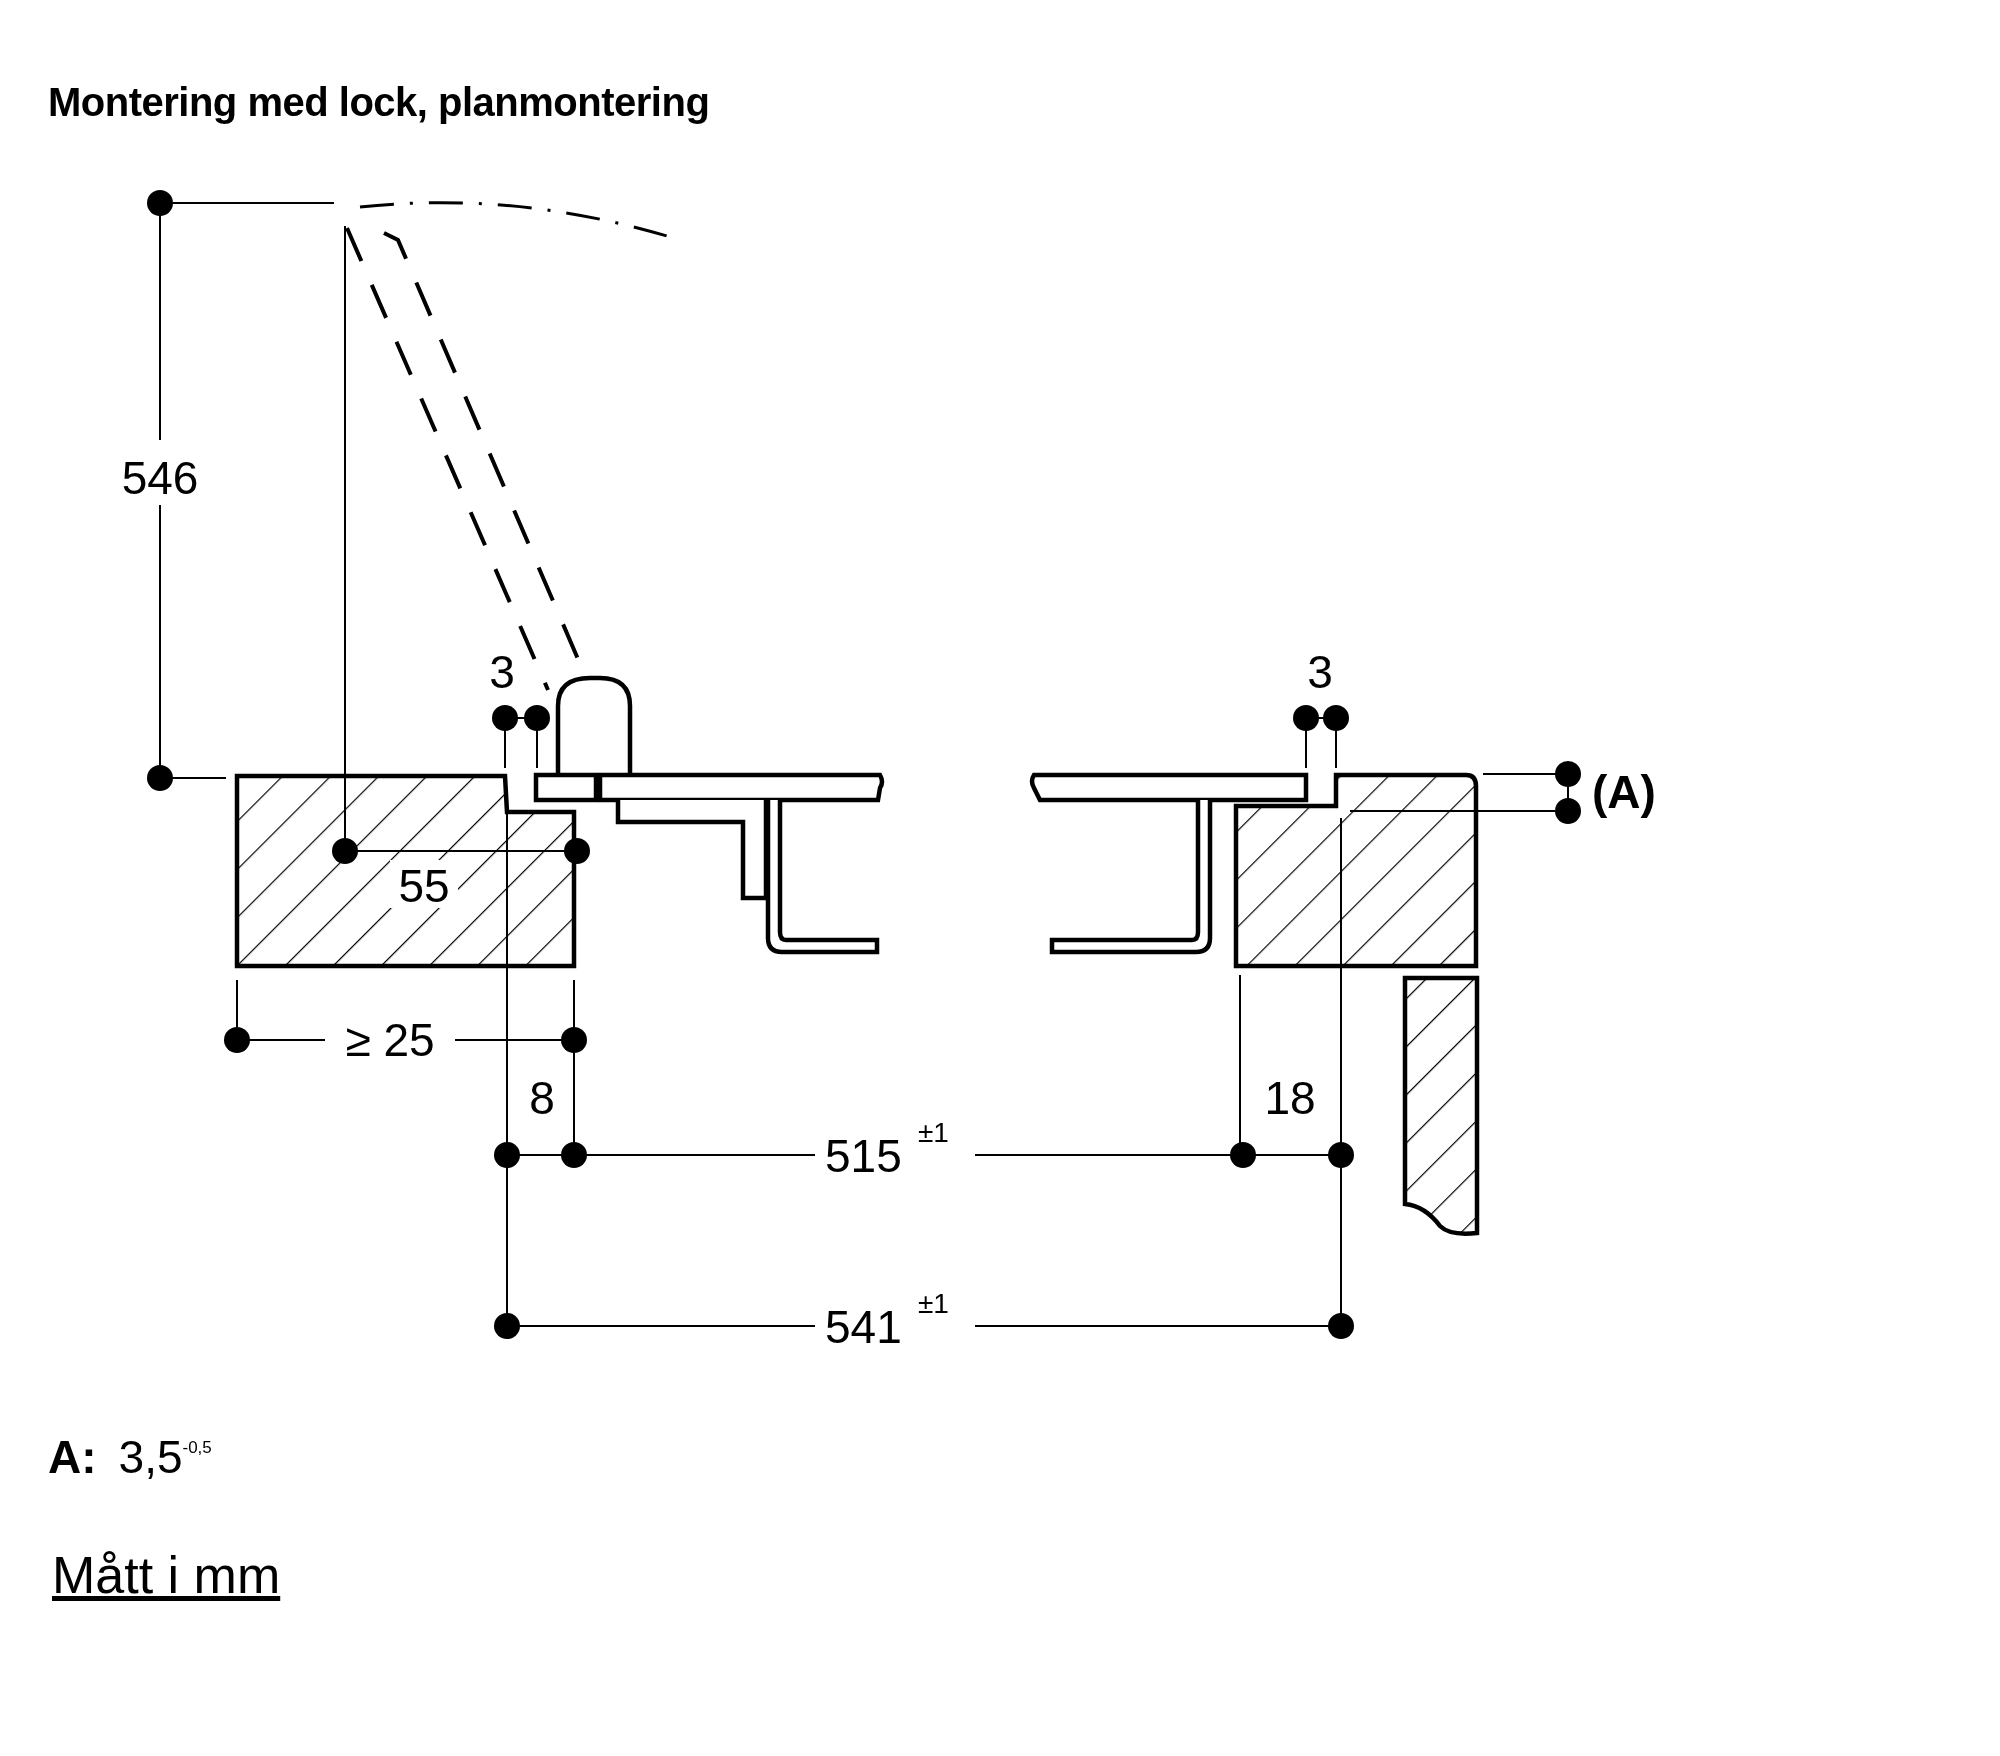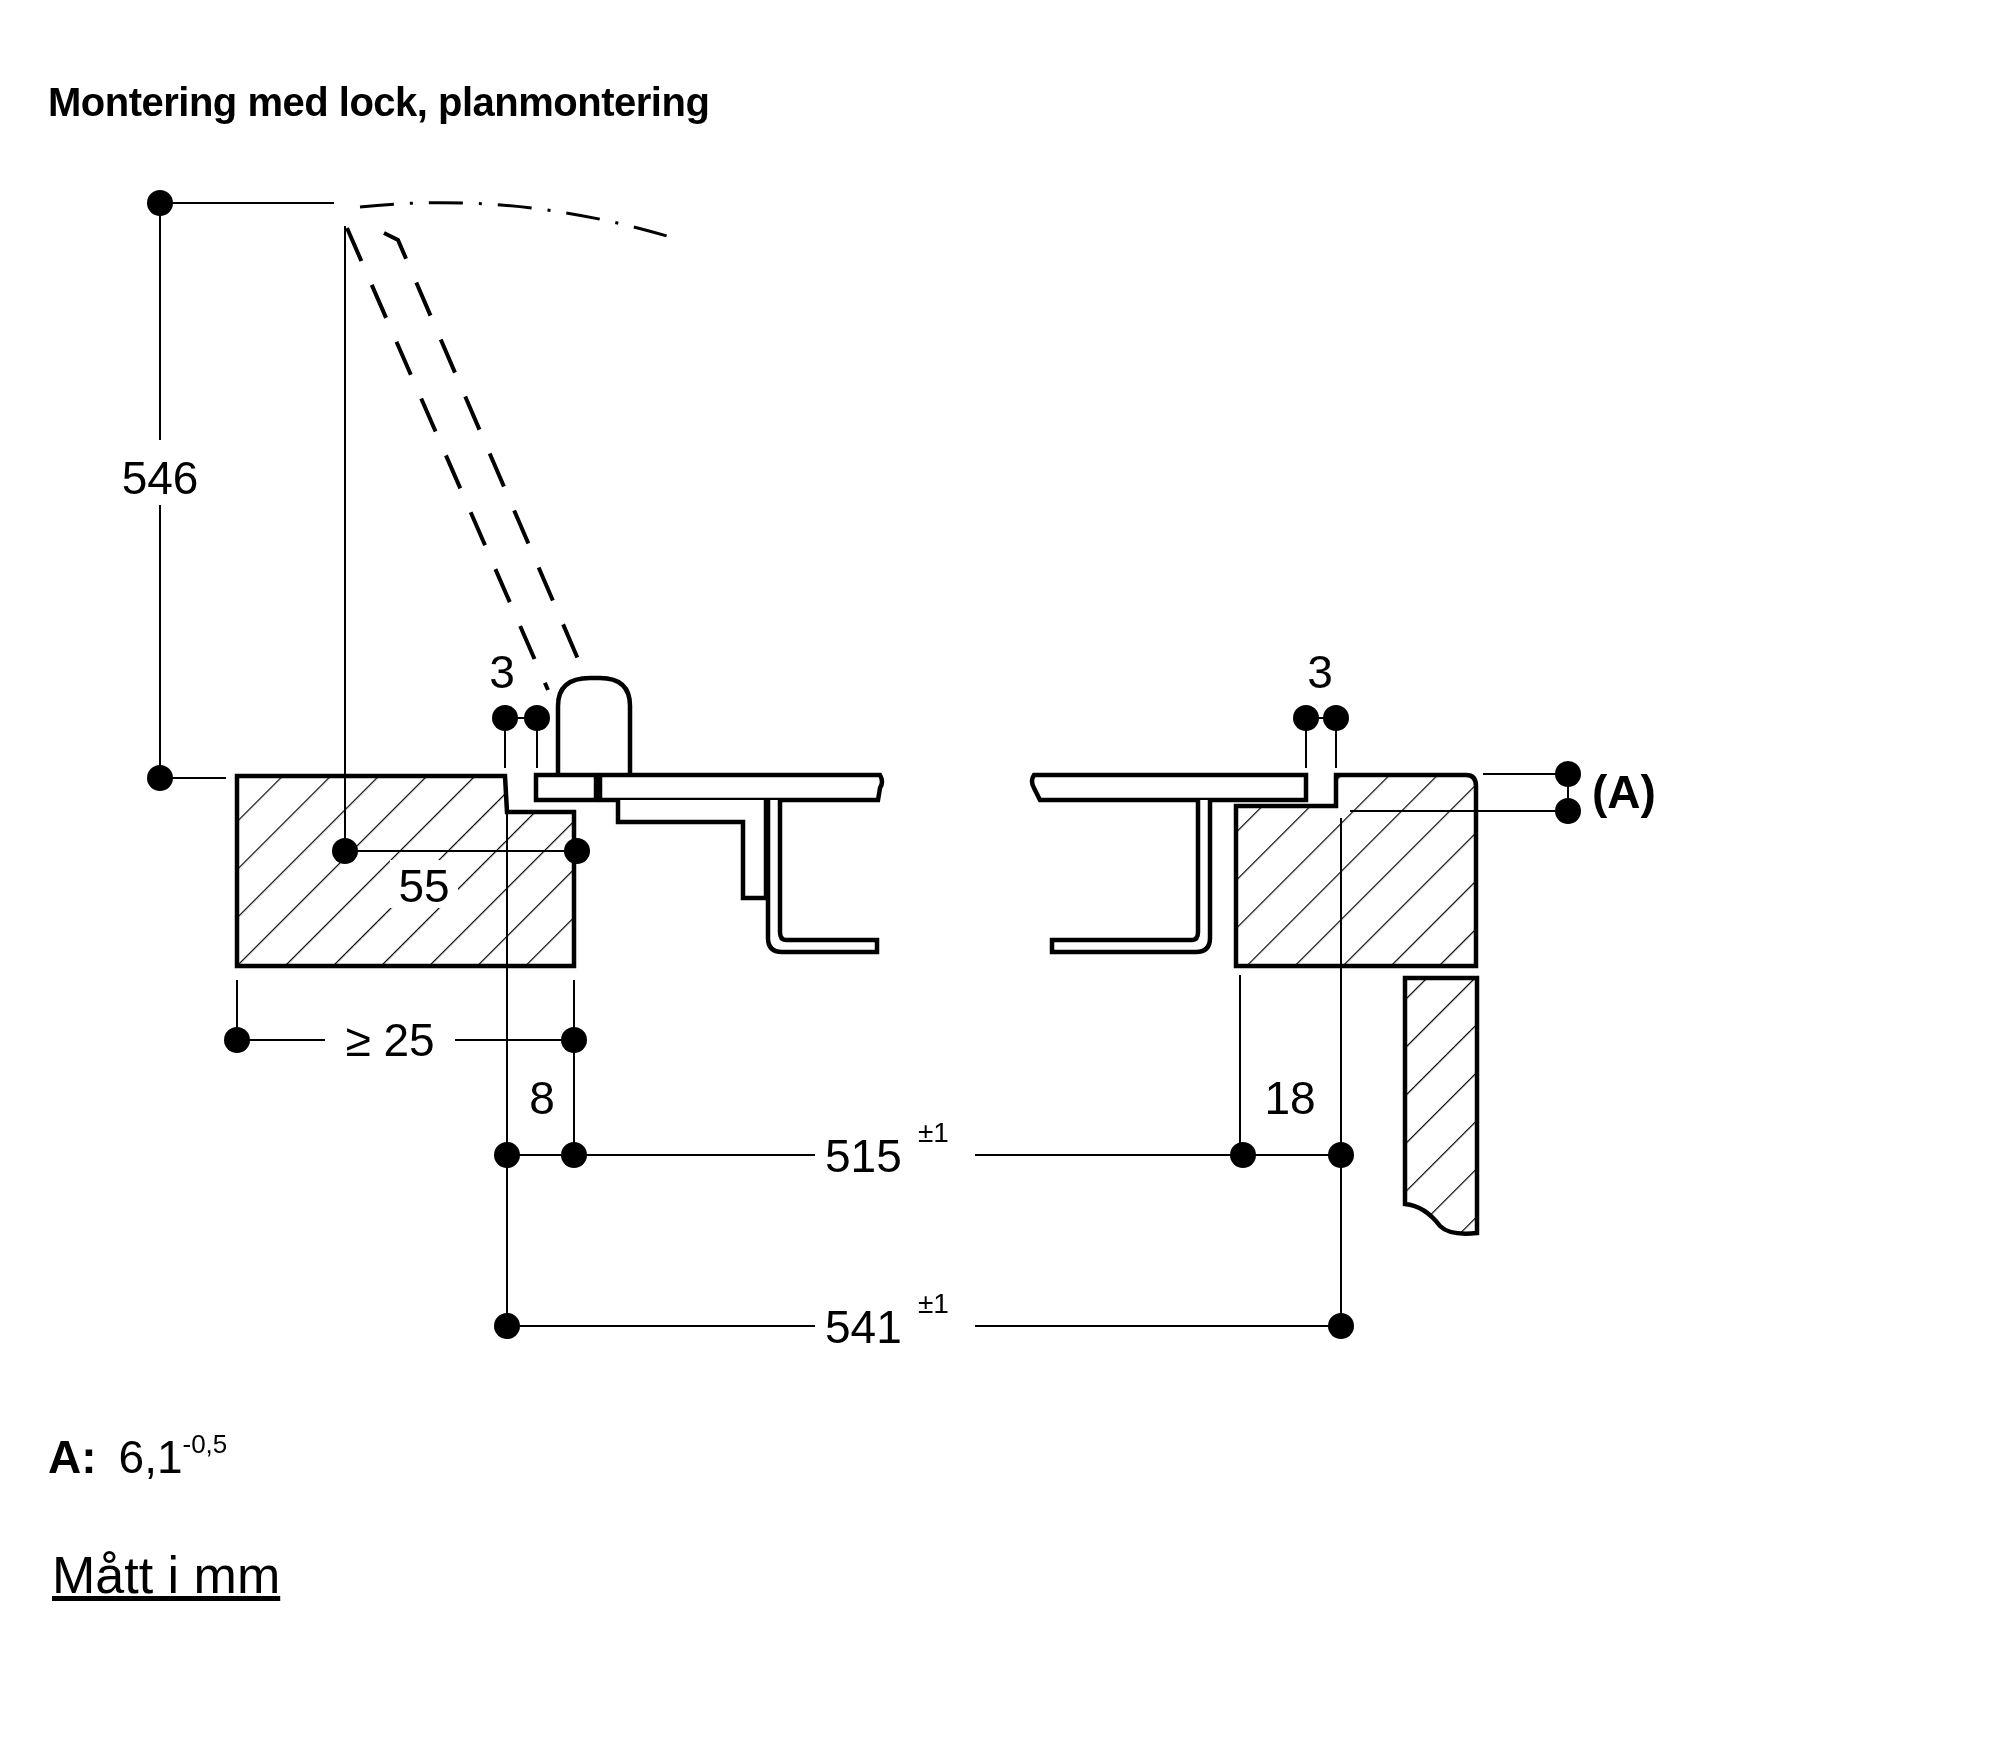--- a/index.html
+++ b/index.html
@@ -1,20 +1,20 @@
 <!DOCTYPE html>
 <html><head>
 <meta charset="utf-8">
 <style>
   html, body { margin: 0; padding: 0; background: #ffffff; }
   body { width: 2000px; height: 1756px; position: relative; overflow: hidden; font-family: "Liberation Sans", sans-serif; color: #000; }
   #title { position: absolute; left: 48px; top: 80px; font-size: 40px; font-weight: bold; letter-spacing: -0.5px; white-space: nowrap; }
   #legend-a { position: absolute; left: 48px; top: 1430px; font-size: 46px; white-space: nowrap; }
   #legend-a .key { font-weight: bold; margin-right: 22px; }
-  #legend-a sup { font-size: 26px; position: relative; top: -4px; }
+  #legend-a sup { font-size: 17px; position: relative; top: -4px; }
   #units { position: absolute; left: 52px; top: 1545px; font-size: 52px; white-space: nowrap; text-decoration: underline; }
   svg#drawing { position: absolute; left: 0; top: 0; }
   .thin { stroke: #000; stroke-width: 2; fill: none; }
   .part { stroke: #000; stroke-width: 4.5; fill: #fff; }
   .wood { stroke: #000; stroke-width: 4.5; }
   .dash { stroke: #000; stroke-width: 4; fill: none; stroke-dasharray: 36 26; }
   .dashdot { stroke: #000; stroke-width: 3; fill: none; stroke-dasharray: 34 16 3 16; }
   .dot { fill: #000; }
   .lbl { font-family: "Liberation Sans", sans-serif; font-size: 46px; fill: #000; }
   .lbl-b { font-family: "Liberation Sans", sans-serif; font-size: 46px; font-weight: bold; fill: #000; }
@@ -115,15 +115,15 @@
 
   <line class="thin" x1="507" y1="1326" x2="815" y2="1326"></line>
   <line class="thin" x1="975" y1="1326" x2="1341" y2="1326"></line>
   <circle class="dot" cx="507" cy="1326" r="13"></circle>
   <circle class="dot" cx="1341" cy="1326" r="13"></circle>
   <text class="lbl" x="825" y="1343">541</text>
   <text class="sup" x="918" y="1313">±1</text>
 </svg>
 
 <div id="legend-a">
-  <span class="key">A:</span><span>6,1</span><sup>-0,5</sup>
+  <span class="key">A:</span><span>3,5</span><sup>-0,5</sup>
 </div>
 <div id="units">Mått i mm</div>
 
 </body></html>

